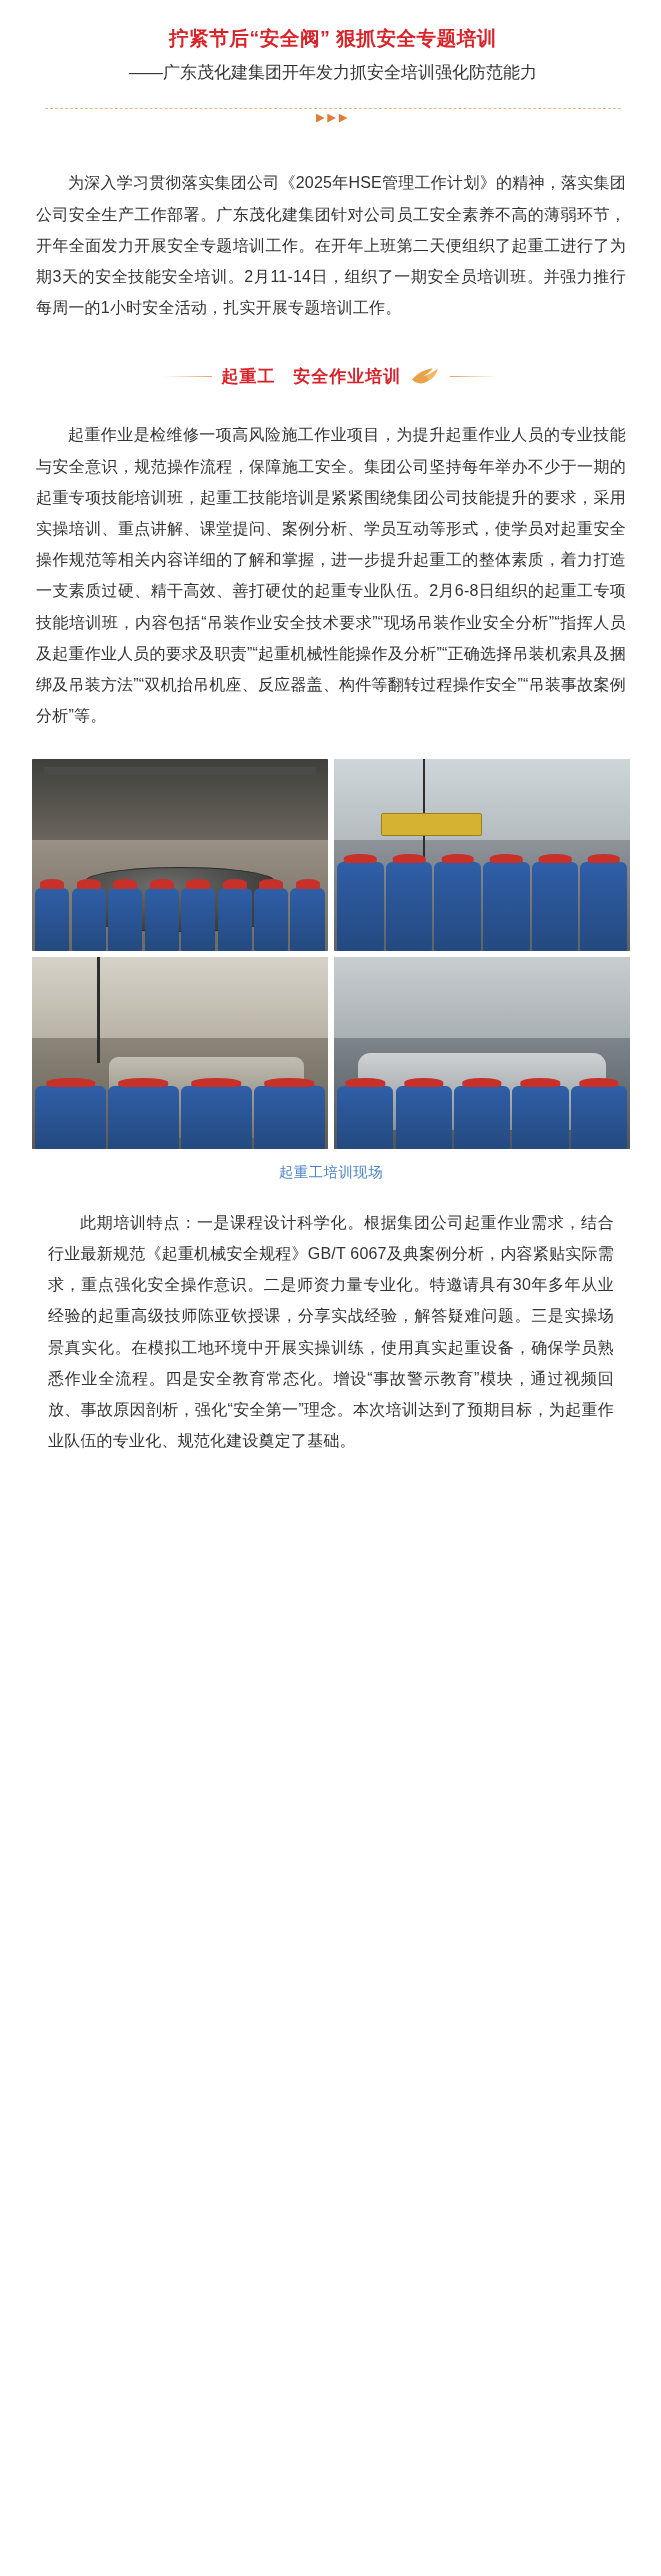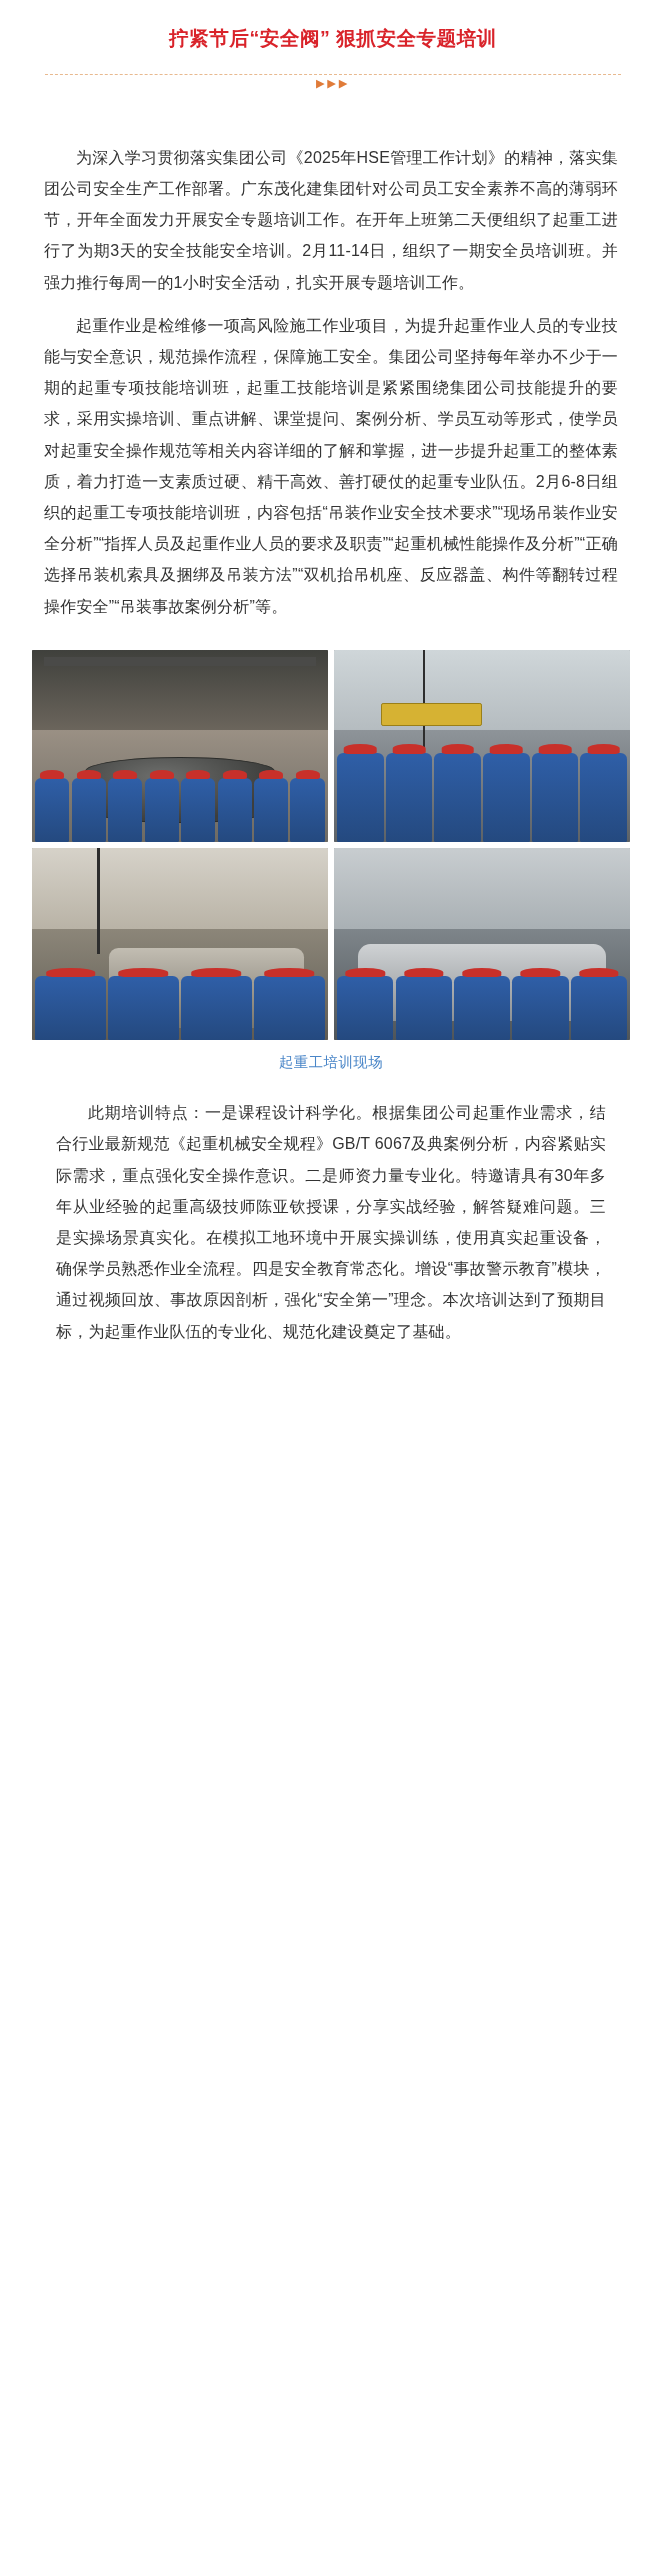--- a/index.html
+++ b/index.html
@@ -70,21 +70,21 @@
   
   .content {
     padding: 0 32px;
   }
   p.para {
     font-size: 16px;
     line-height: 1.95;
     color: #333333;
     text-align: justify;
     text-indent: 2em;
-    margin: 12px;
+    margin: 4px;
     letter-spacing: 0.2px;
   }
   .gap-lg { height: 36px; }
 
   
   .section-head {
     margin: 41px 0 31px 0;
     padding: 0 32px;
     position: relative;
     display: flex;
@@ -236,32 +236,48 @@
     margin-top: 25px;
   }
 </style>
 </head>
 <body>
 
 <div class="page">
 
   <div class="header">
     <div class="title-main">拧紧节后“安全阀” 狠抓安全专题培训</div>
+    <div class="title-sub">——广东茂化建集团开年发力抓安全培训强化防范能力</div>
     <div class="divider-wrap">
       <div class="divider-line"></div>
       <div class="divider-arrows">▶▶▶</div>
     </div>
   </div>
 
   <div class="gap-lg"></div>
 
   <div class="content">
     <p class="para">为深入学习贯彻落实集团公司《2025年HSE管理工作计划》的精神，落实集团公司安全生产工作部署。广东茂化建集团针对公司员工安全素养不高的薄弱环节，开年全面发力开展安全专题培训工作。在开年上班第二天便组织了起重工进行了为期3天的安全技能安全培训。2月11-14日，组织了一期安全员培训班。并强力推行每周一的1小时安全活动，扎实开展专题培训工作。</p>
   </div>
 
+  <div class="section-head">
+    <div class="sec-left-rule"></div>
+    <div class="sec-title">
+      <span>起重工</span>
+      <span class="sep"></span>
+      <span>安全作业培训</span>
+    </div>
+    <div class="bird-icon">
+      <svg viewBox="0 0 58 46" width="30" height="24" aria-hidden="true">
+        <path d="M4 30 C16 16, 30 10, 44 8 C40 14, 34 19, 26 23 C34 22, 42 18, 50 12 C48 22, 40 32, 28 36 C20 39, 10 37, 4 30 Z" fill="#e8a34a"></path>
+        <path d="M30 22 C38 20, 46 15, 54 8 C52 18, 46 26, 38 31" fill="#f0b968"></path>
+      </svg>
+    </div>
+    <div class="sec-right-rule"></div>
+  </div>
 
   <div class="content">
     <p class="para">起重作业是检维修一项高风险施工作业项目，为提升起重作业人员的专业技能与安全意识，规范操作流程，保障施工安全。集团公司坚持每年举办不少于一期的起重专项技能培训班，起重工技能培训是紧紧围绕集团公司技能提升的要求，采用实操培训、重点讲解、课堂提问、案例分析、学员互动等形式，使学员对起重安全操作规范等相关内容详细的了解和掌握，进一步提升起重工的整体素质，着力打造一支素质过硬、精干高效、善打硬仗的起重专业队伍。2月6-8日组织的起重工专项技能培训班，内容包括“吊装作业安全技术要求”“现场吊装作业安全分析”“指挥人员及起重作业人员的要求及职责”“起重机械性能操作及分析”“正确选择吊装机索具及捆绑及吊装方法”“双机抬吊机座、反应器盖、构件等翻转过程操作安全”“吊装事故案例分析”等。</p>
   </div>
 
   <div class="photo-grid">
 
     <div class="photo ph1">
       <div class="sky"></div>
       <div class="ground"></div>

